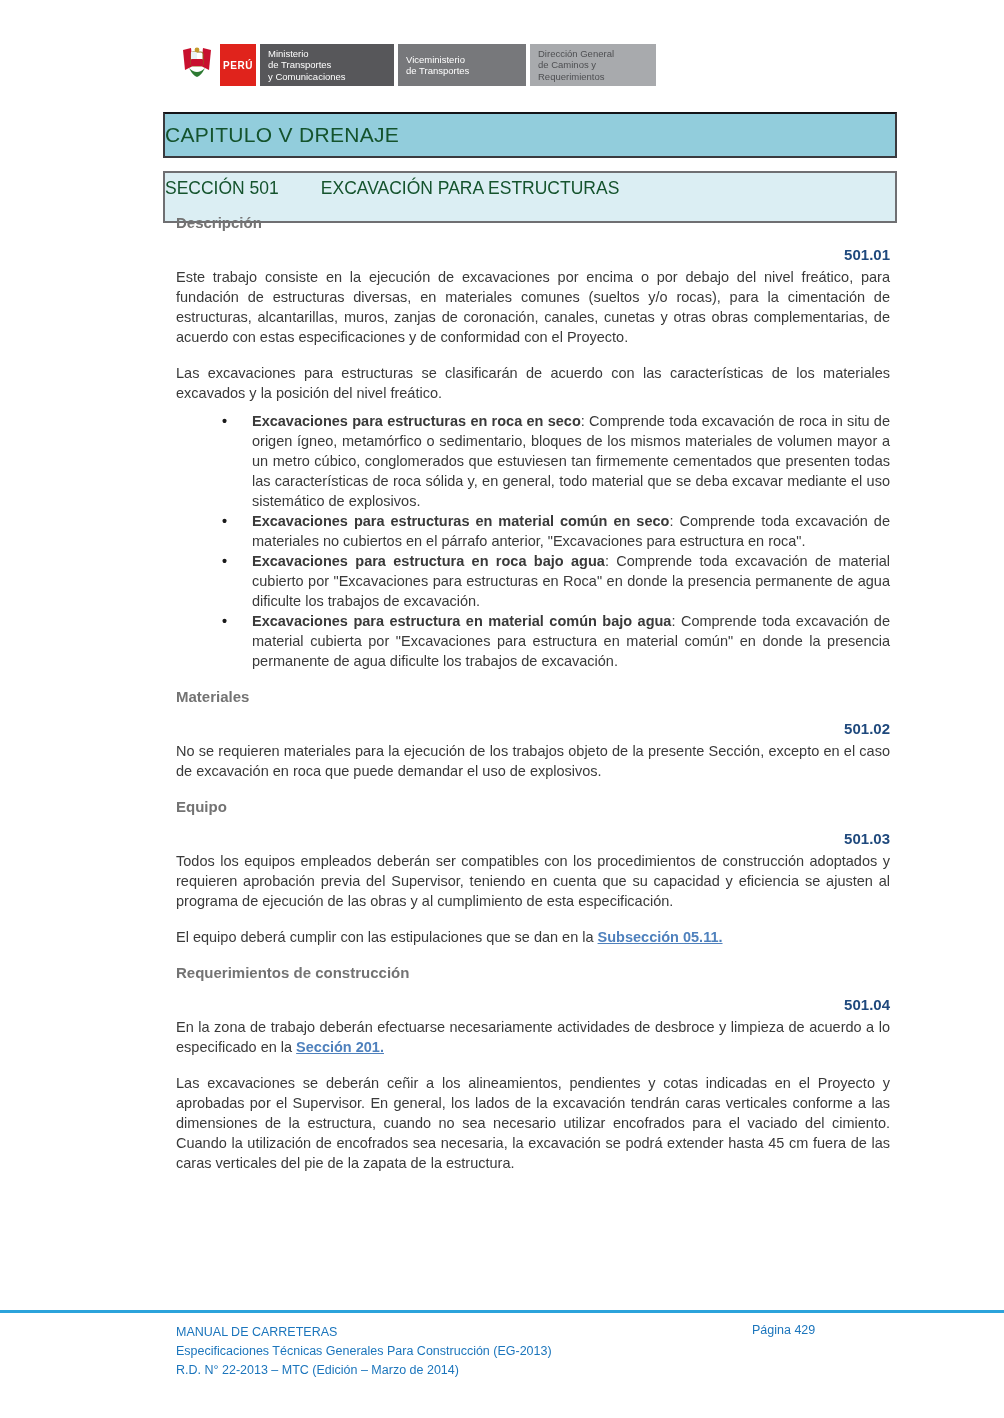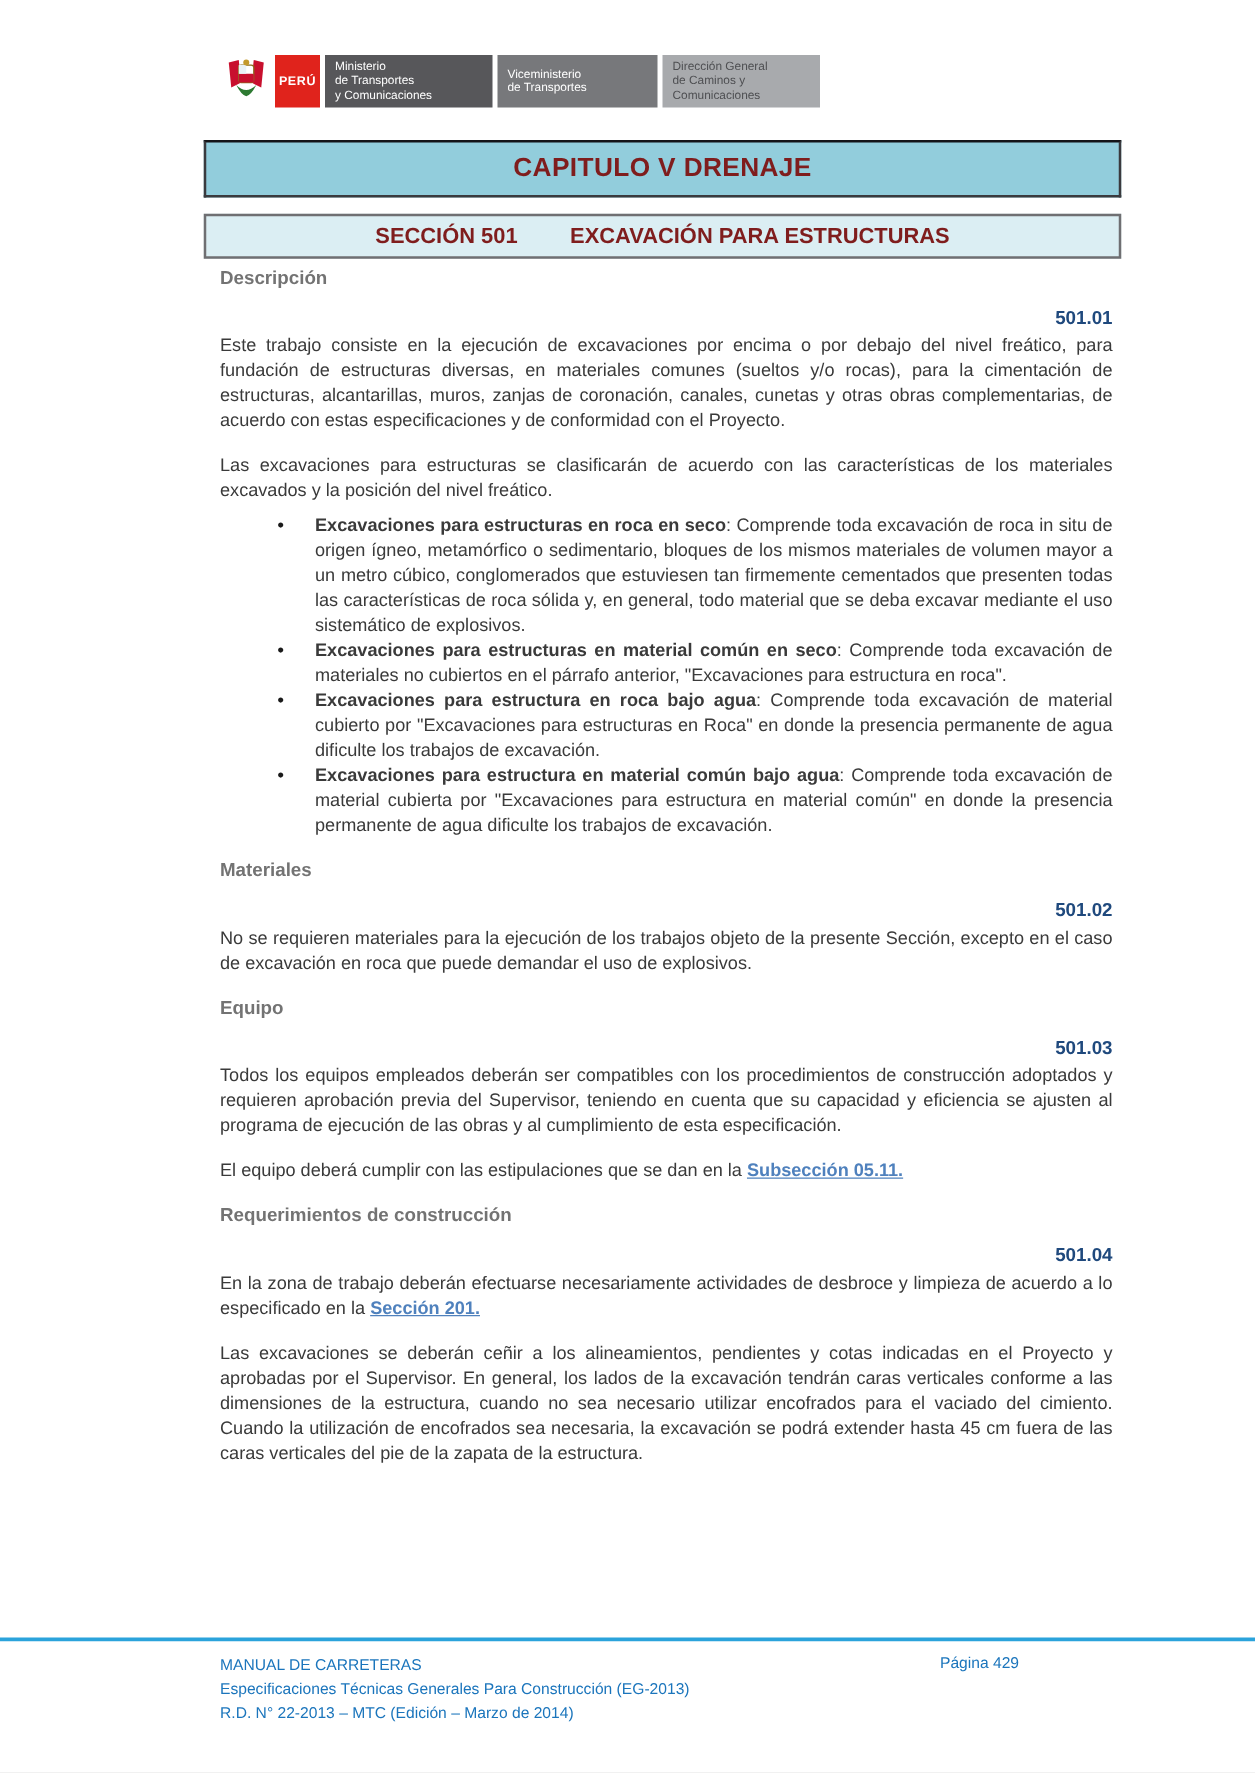--- a/index.html
+++ b/index.html
@@ -16,25 +16,25 @@
   .coat{width:38px;height:42px;background:#ffffff;display:flex;align-items:center;justify-content:center;}
   .lbox{box-sizing:border-box;height:42px;display:flex;flex-direction:column;justify-content:center;padding:3px 8px;}
   .peru{width:36px;background:#E0231C;align-items:center;justify-content:center;display:flex;}
   .peru span{color:#fff;font-weight:bold;font-size:10px;letter-spacing:.5px;}
   .ministry{width:134px;background:#57575A;}
   .vice{width:128px;background:#77787B;}
   .dir{width:126px;background:#A8AAAD;}
   .lbox .ln{font-size:9.5px;line-height:11.5px;color:#ffffff;white-space:nowrap;}
   .dir .ln{color:#4e4f52;}
   
-  .banner{position:absolute;left:163px;width:734px;box-sizing:border-box;text-align:center;
-          color:#7f1d1d;font-weight:bold;}
+  .banner{position:absolute;left:163px;width:734px;box-sizing:border-box;
+          color:#14532d;font-weight:normal;}
   .banner1{top:112px;height:46px;background:#92CDDC;border:2px solid #3a3a3e;border-top-color:#141418;
            font-size:21px;line-height:41px;letter-spacing:.3px;}
-  .banner2{top:171px;height:36px;background:#DBEEF3;border:2px solid #6f6f72;
+  .banner2{top:171px;height:52px;background:#DBEEF3;border:2px solid #6f6f72;
            font-size:17.5px;line-height:31px;}
   .banner2 .gap{display:inline-block;width:42px;}
   
   .content{position:absolute;left:176px;top:213px;width:714px;color:#3a3a3a;
            font-size:14.5px;line-height:20px;}
   .center-head{margin:16px 0 0;text-align:left;color:#737373;font-weight:bold;font-size:15px;}
   .center-head.first{margin-top:0;}
   .sec-num{margin:12px 0 2px;color:#1F497D;font-weight:bold;font-size:15px;text-align:right;}
   .para{margin:16px 0 0;text-align:justify;}
   .para.tight{margin:0;}
@@ -73,21 +73,21 @@
       <div class="ln">de Transportes</div>
       <div class="ln">y Comunicaciones</div>
     </div>
     <div class="lbox vice">
       <div class="ln">Viceministerio</div>
       <div class="ln">de Transportes</div>
     </div>
     <div class="lbox dir">
       <div class="ln">Dirección General</div>
       <div class="ln">de Caminos y</div>
-      <div class="ln">Comunicaciones</div>
+      <div class="ln">Requerimientos</div>
     </div>
   </div>
 
   <div class="banner banner1">
     <span>CAPITULO V DRENAJE</span>
   </div>
   <div class="banner banner2">
     <span>SECCIÓN 501</span><span class="gap"></span><span>EXCAVACIÓN PARA ESTRUCTURAS</span>
   </div>
 

